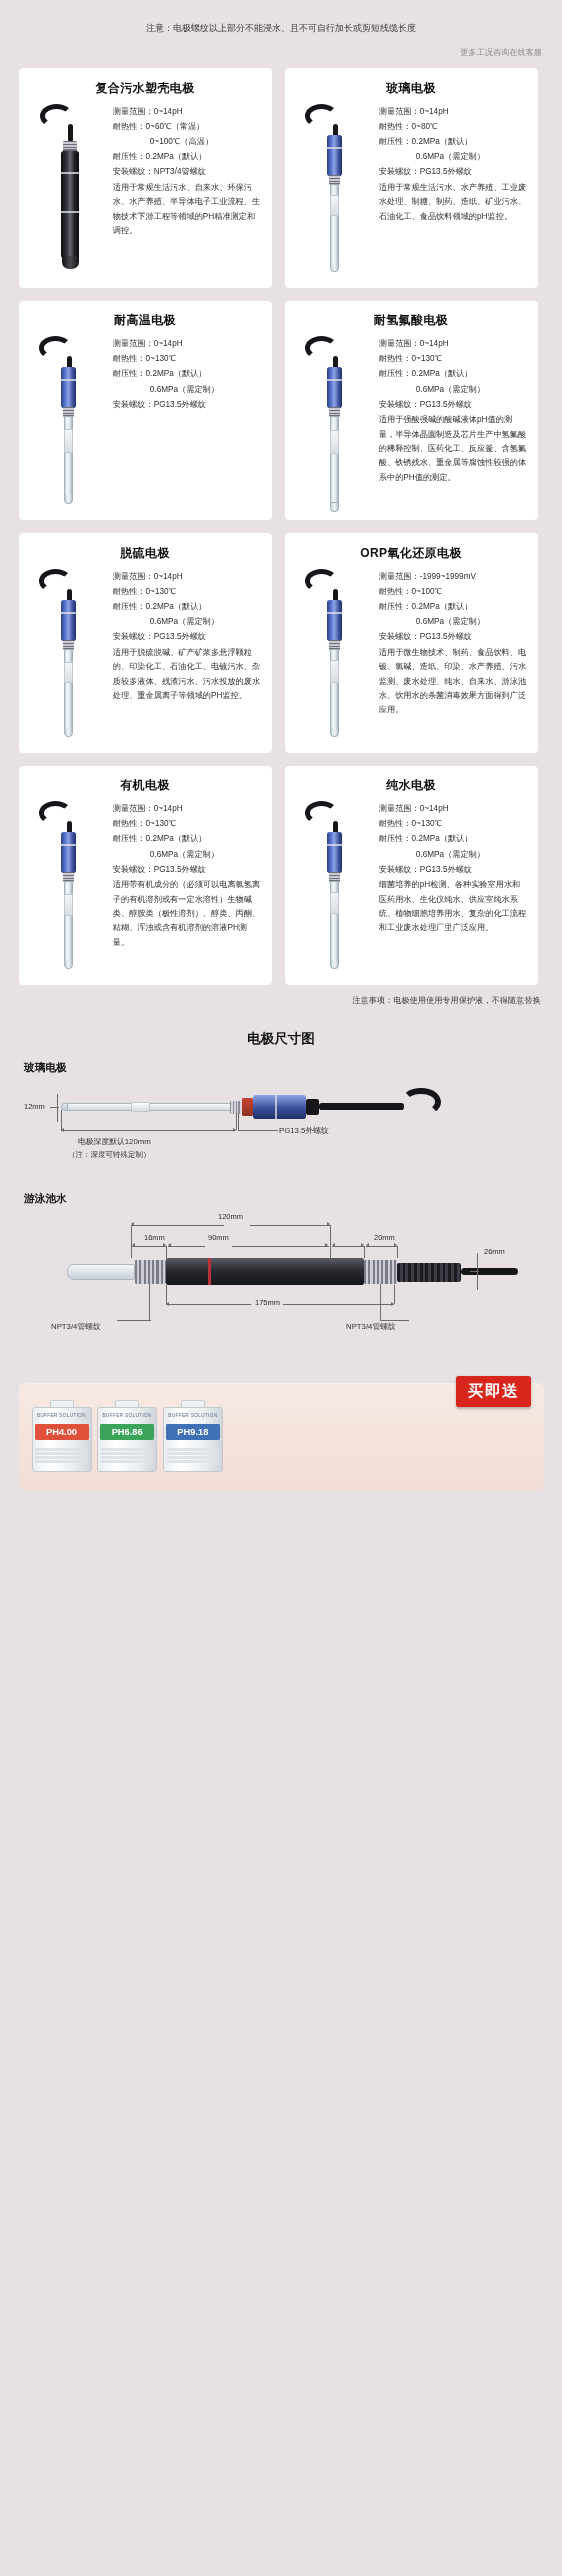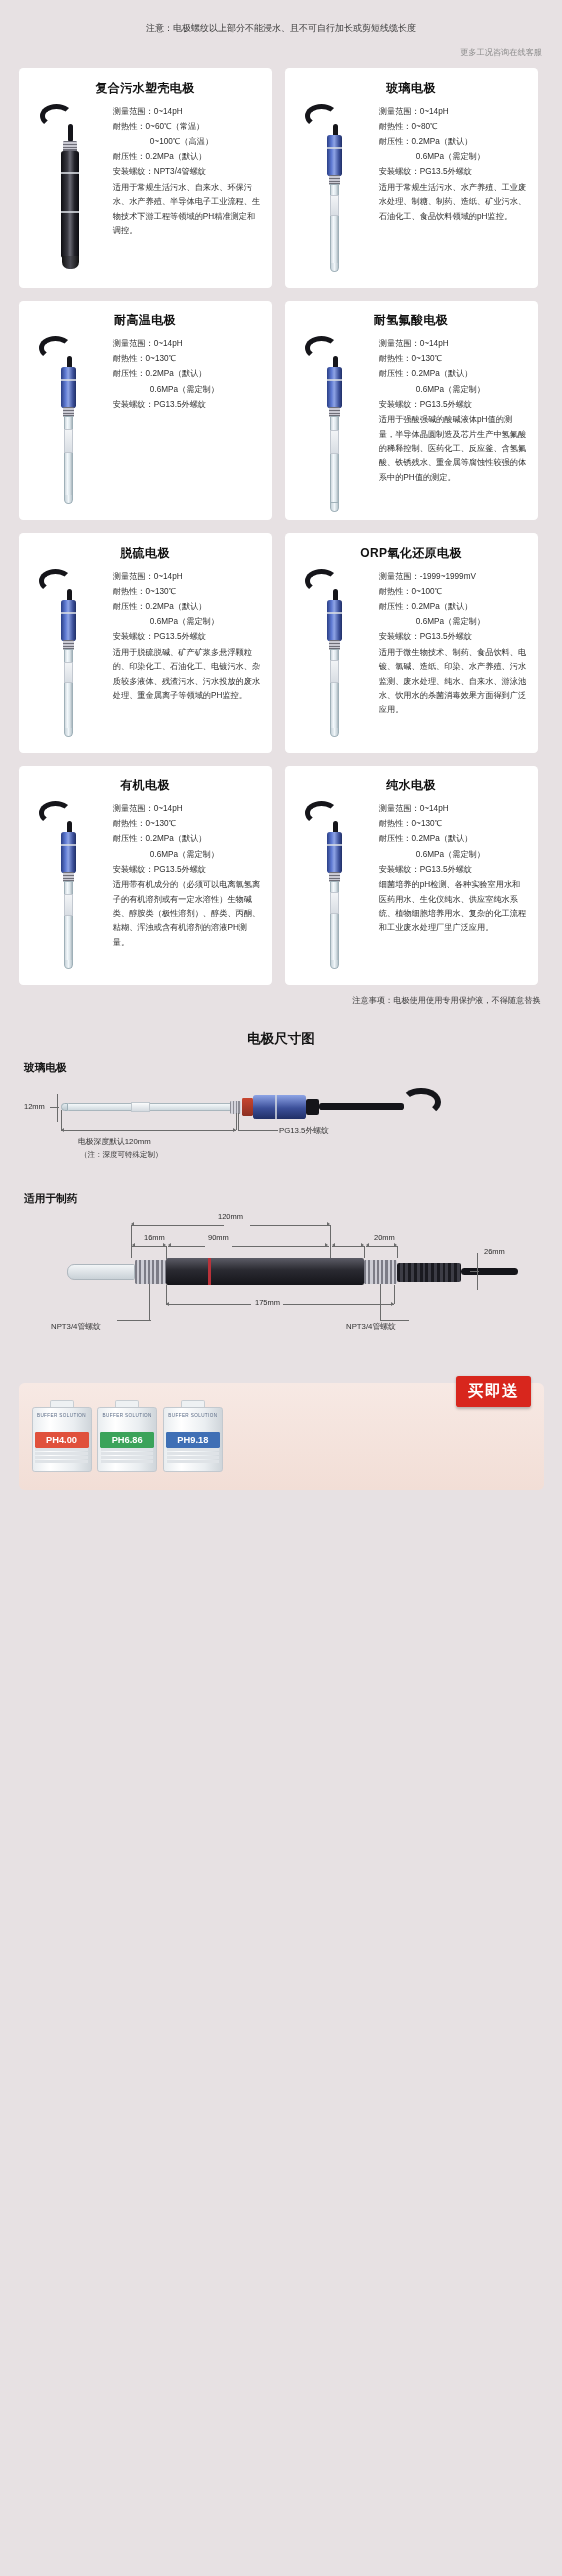--- a/index.html
+++ b/index.html
@@ -206,21 +206,20 @@
   }
   .bottle .body {
     height: 65px;
     background: linear-gradient(90deg,#e9edf0 0%,#ffffff 30%,#eaeef1 70%,#cfd5da 100%);
     border:0.7px solid #c3c9cf;
     border-radius: 2.8px;
     display:flex; flex-direction:column; align-items:center;
     padding-top: 5.7px;
     position:relative;
     overflow:hidden;
-    gap:8px;
   }
   .bottle .brand { font-size: 4.6px; color:#5b6b86; letter-spacing:0.4px; }
   .bottle .ph {
     margin-top: 5.7px;
     width: 54px; height: 15.7px;
     display:flex; align-items:center; justify-content:center;
     color:#fff; font-weight:bold; font-size: 9.3px;
     border-radius:1.4px;
   }
   .bottle .stripes {
@@ -484,30 +483,30 @@
       <div class="measure" style="left:0px; top:23px;">12mm</div>
       <div class="vline" style="left:33px; top:14.2px; height:28.5px;"></div>
       <div class="hline" style="left:26px; top:28px; width:8.5px;"></div>
 
       <div class="hline" style="left:37px; top:51px; width:175px;"></div>
       <div class="arrowL" style="left:37px; top:49px;"></div>
       <div class="arrowR" style="left:209px; top:49px;"></div>
       <div class="vline" style="left:37px; top:31px; height:20px;"></div>
       <div class="vline" style="left:212px; top:34px; height:17px;"></div>
       <div class="dimnote" style="position:absolute; left:54px; top:57px;">电极深度默认120mm</div>
-      <div class="dimnote2" style="position:absolute; left:56px; top:71px;font-family:Liberation Serif, serif;">（注：深度可特殊定制）</div>
+      <div class="dimnote2" style="position:absolute; left:44px; top:71px;font-family:Liberation Serif, serif;">（注：深度可特殊定制）</div>
 
       <div class="hline" style="left:214px; top:51px; width:40px;"></div>
       <div class="vline" style="left:214px; top:34px; height:17px;"></div>
       <div class="dimnote" style="position:absolute; left:255px; top:46px;">PG13.5外螺纹</div>
     </div>
   </div>
 
   <div class="dim-block">
-    <div class="dim-sub">适用于制药</div>
+    <div class="dim-sub">游泳池水</div>
 
     <div class="dim-canvas plastic">
 
       <div class="measure" style="left:194px; top:1.4px;">120mm</div>
       <div class="hline" style="left:107px; top:14.2px; width:93px;"></div>
       <div class="hline" style="left:226px; top:14.2px; width:80px;"></div>
       <div class="arrowL" style="left:107px; top:12px;"></div>
       <div class="arrowR" style="left:303px; top:12px;"></div>
       <div class="vline" style="left:107px; top:14.2px; height:33px;"></div>
       <div class="vline" style="left:306px; top:14.2px; height:33px;"></div>

